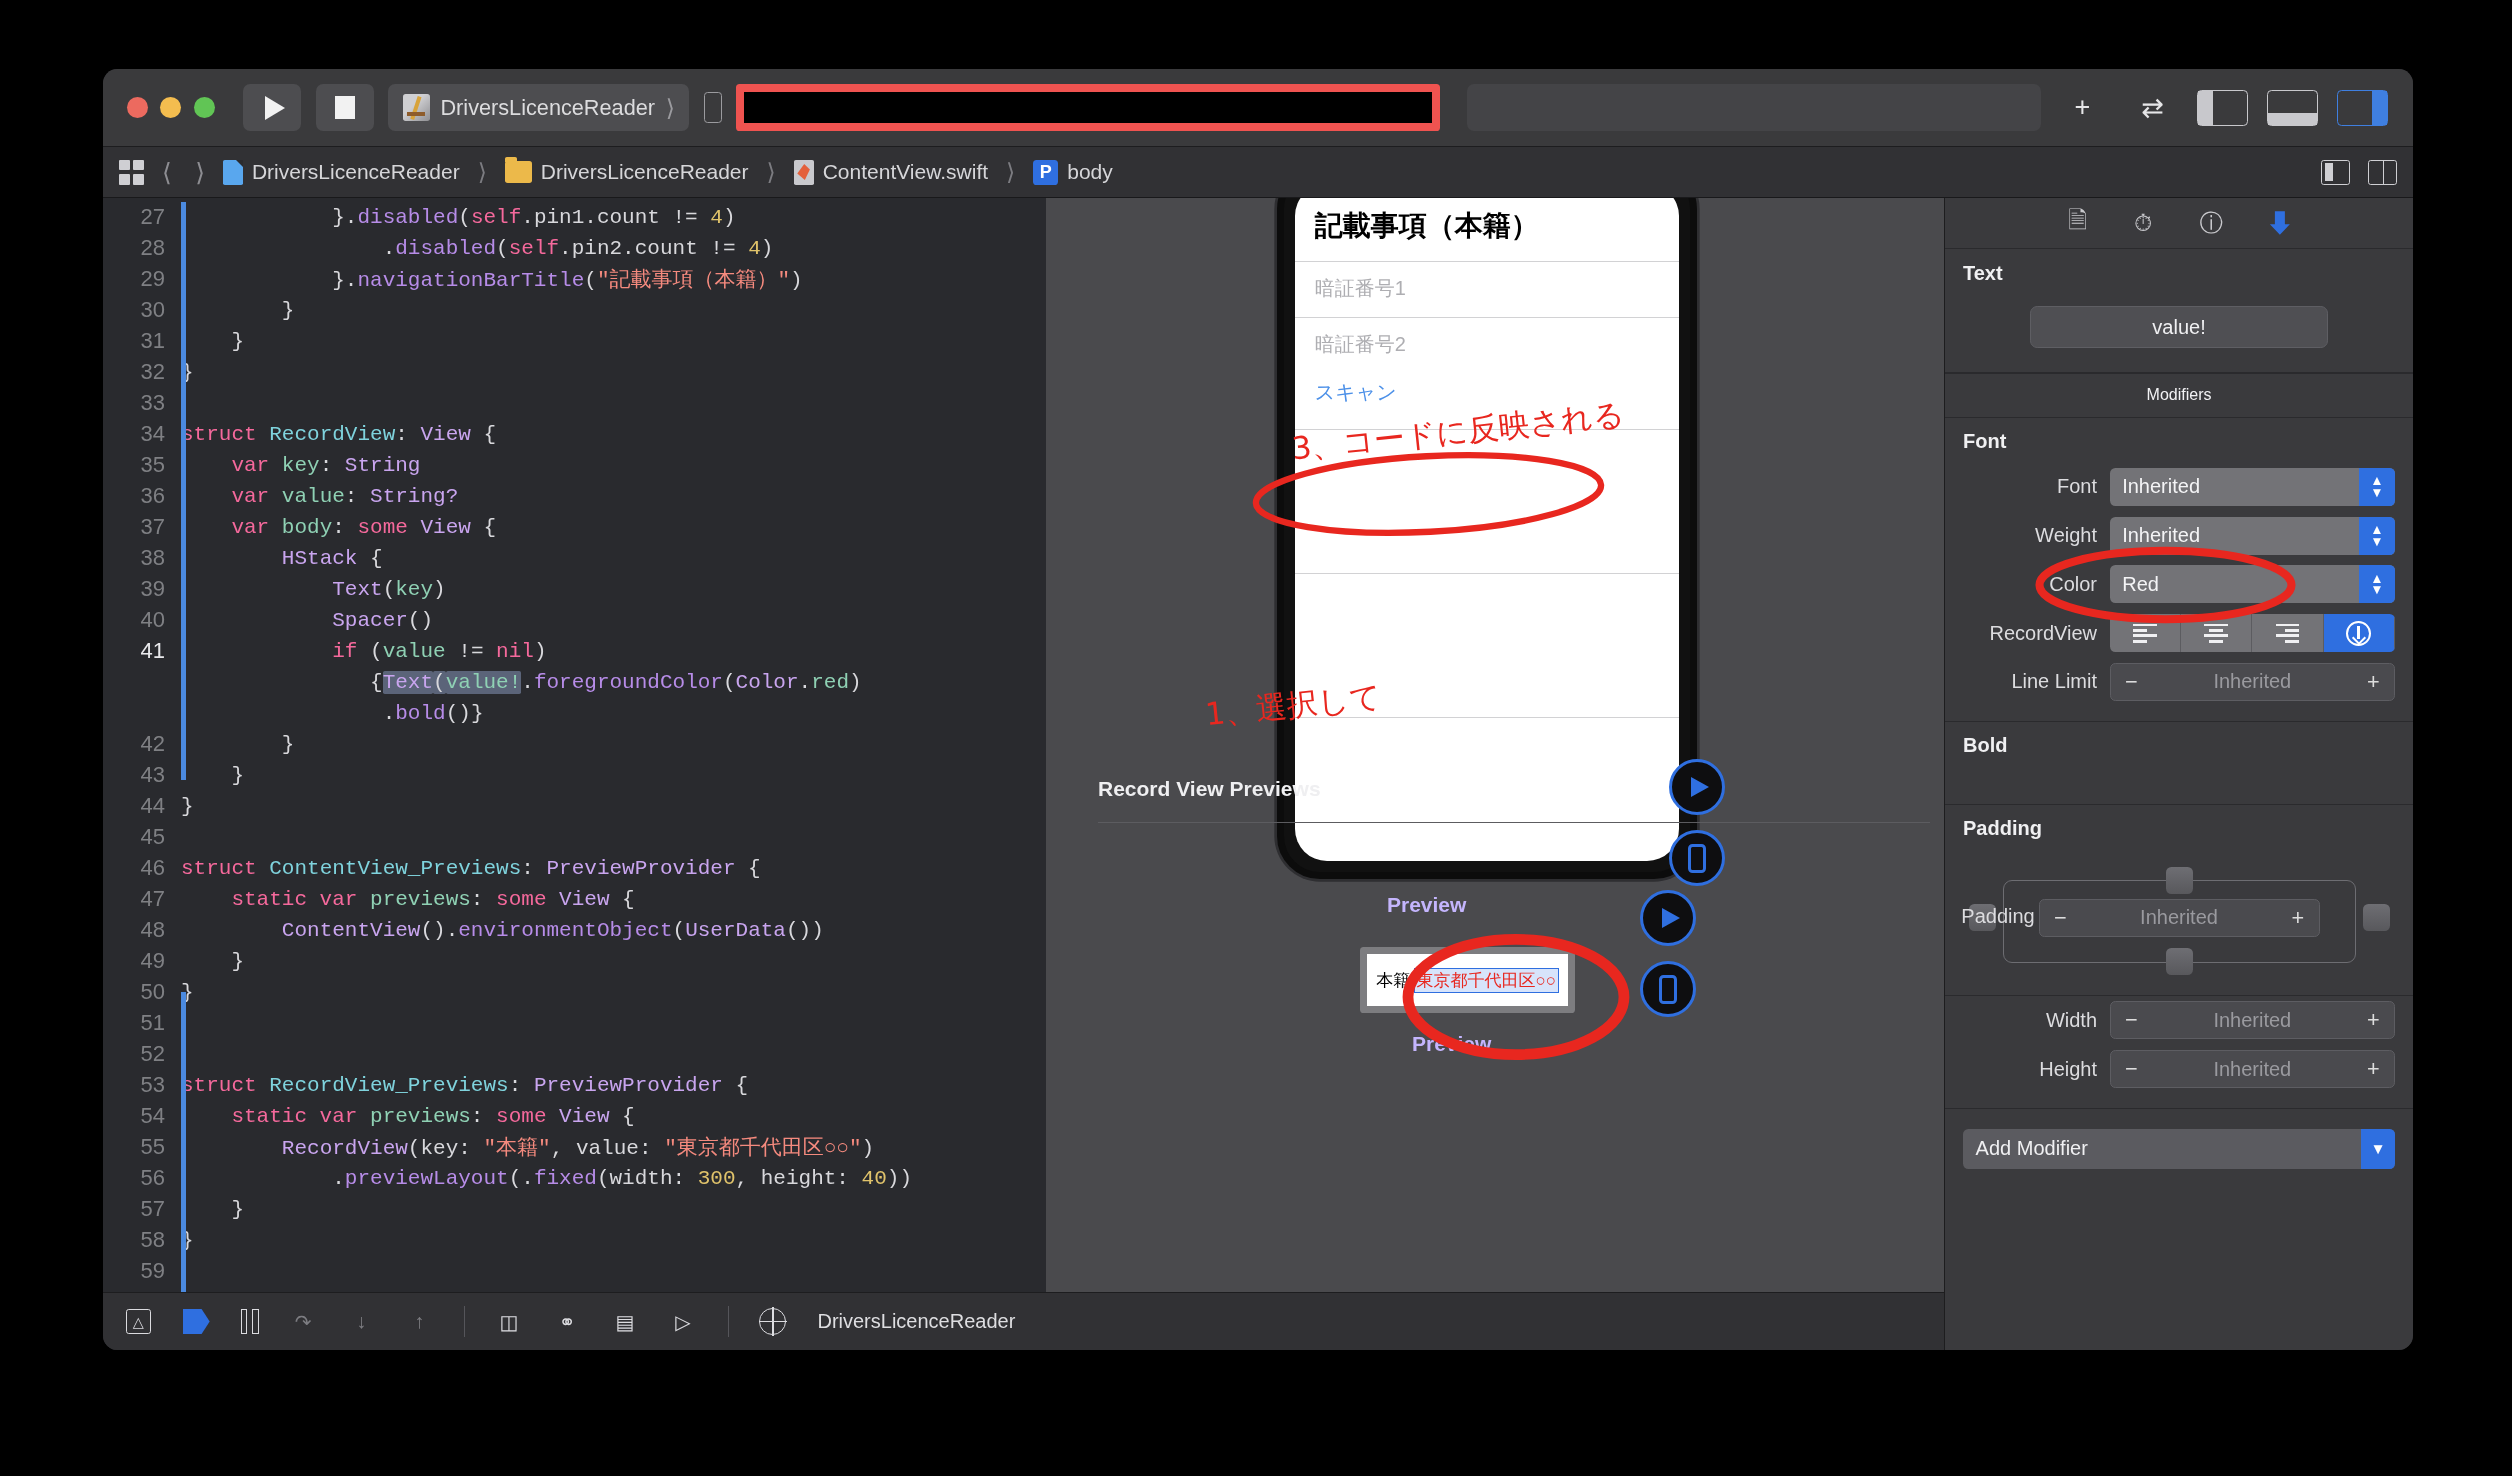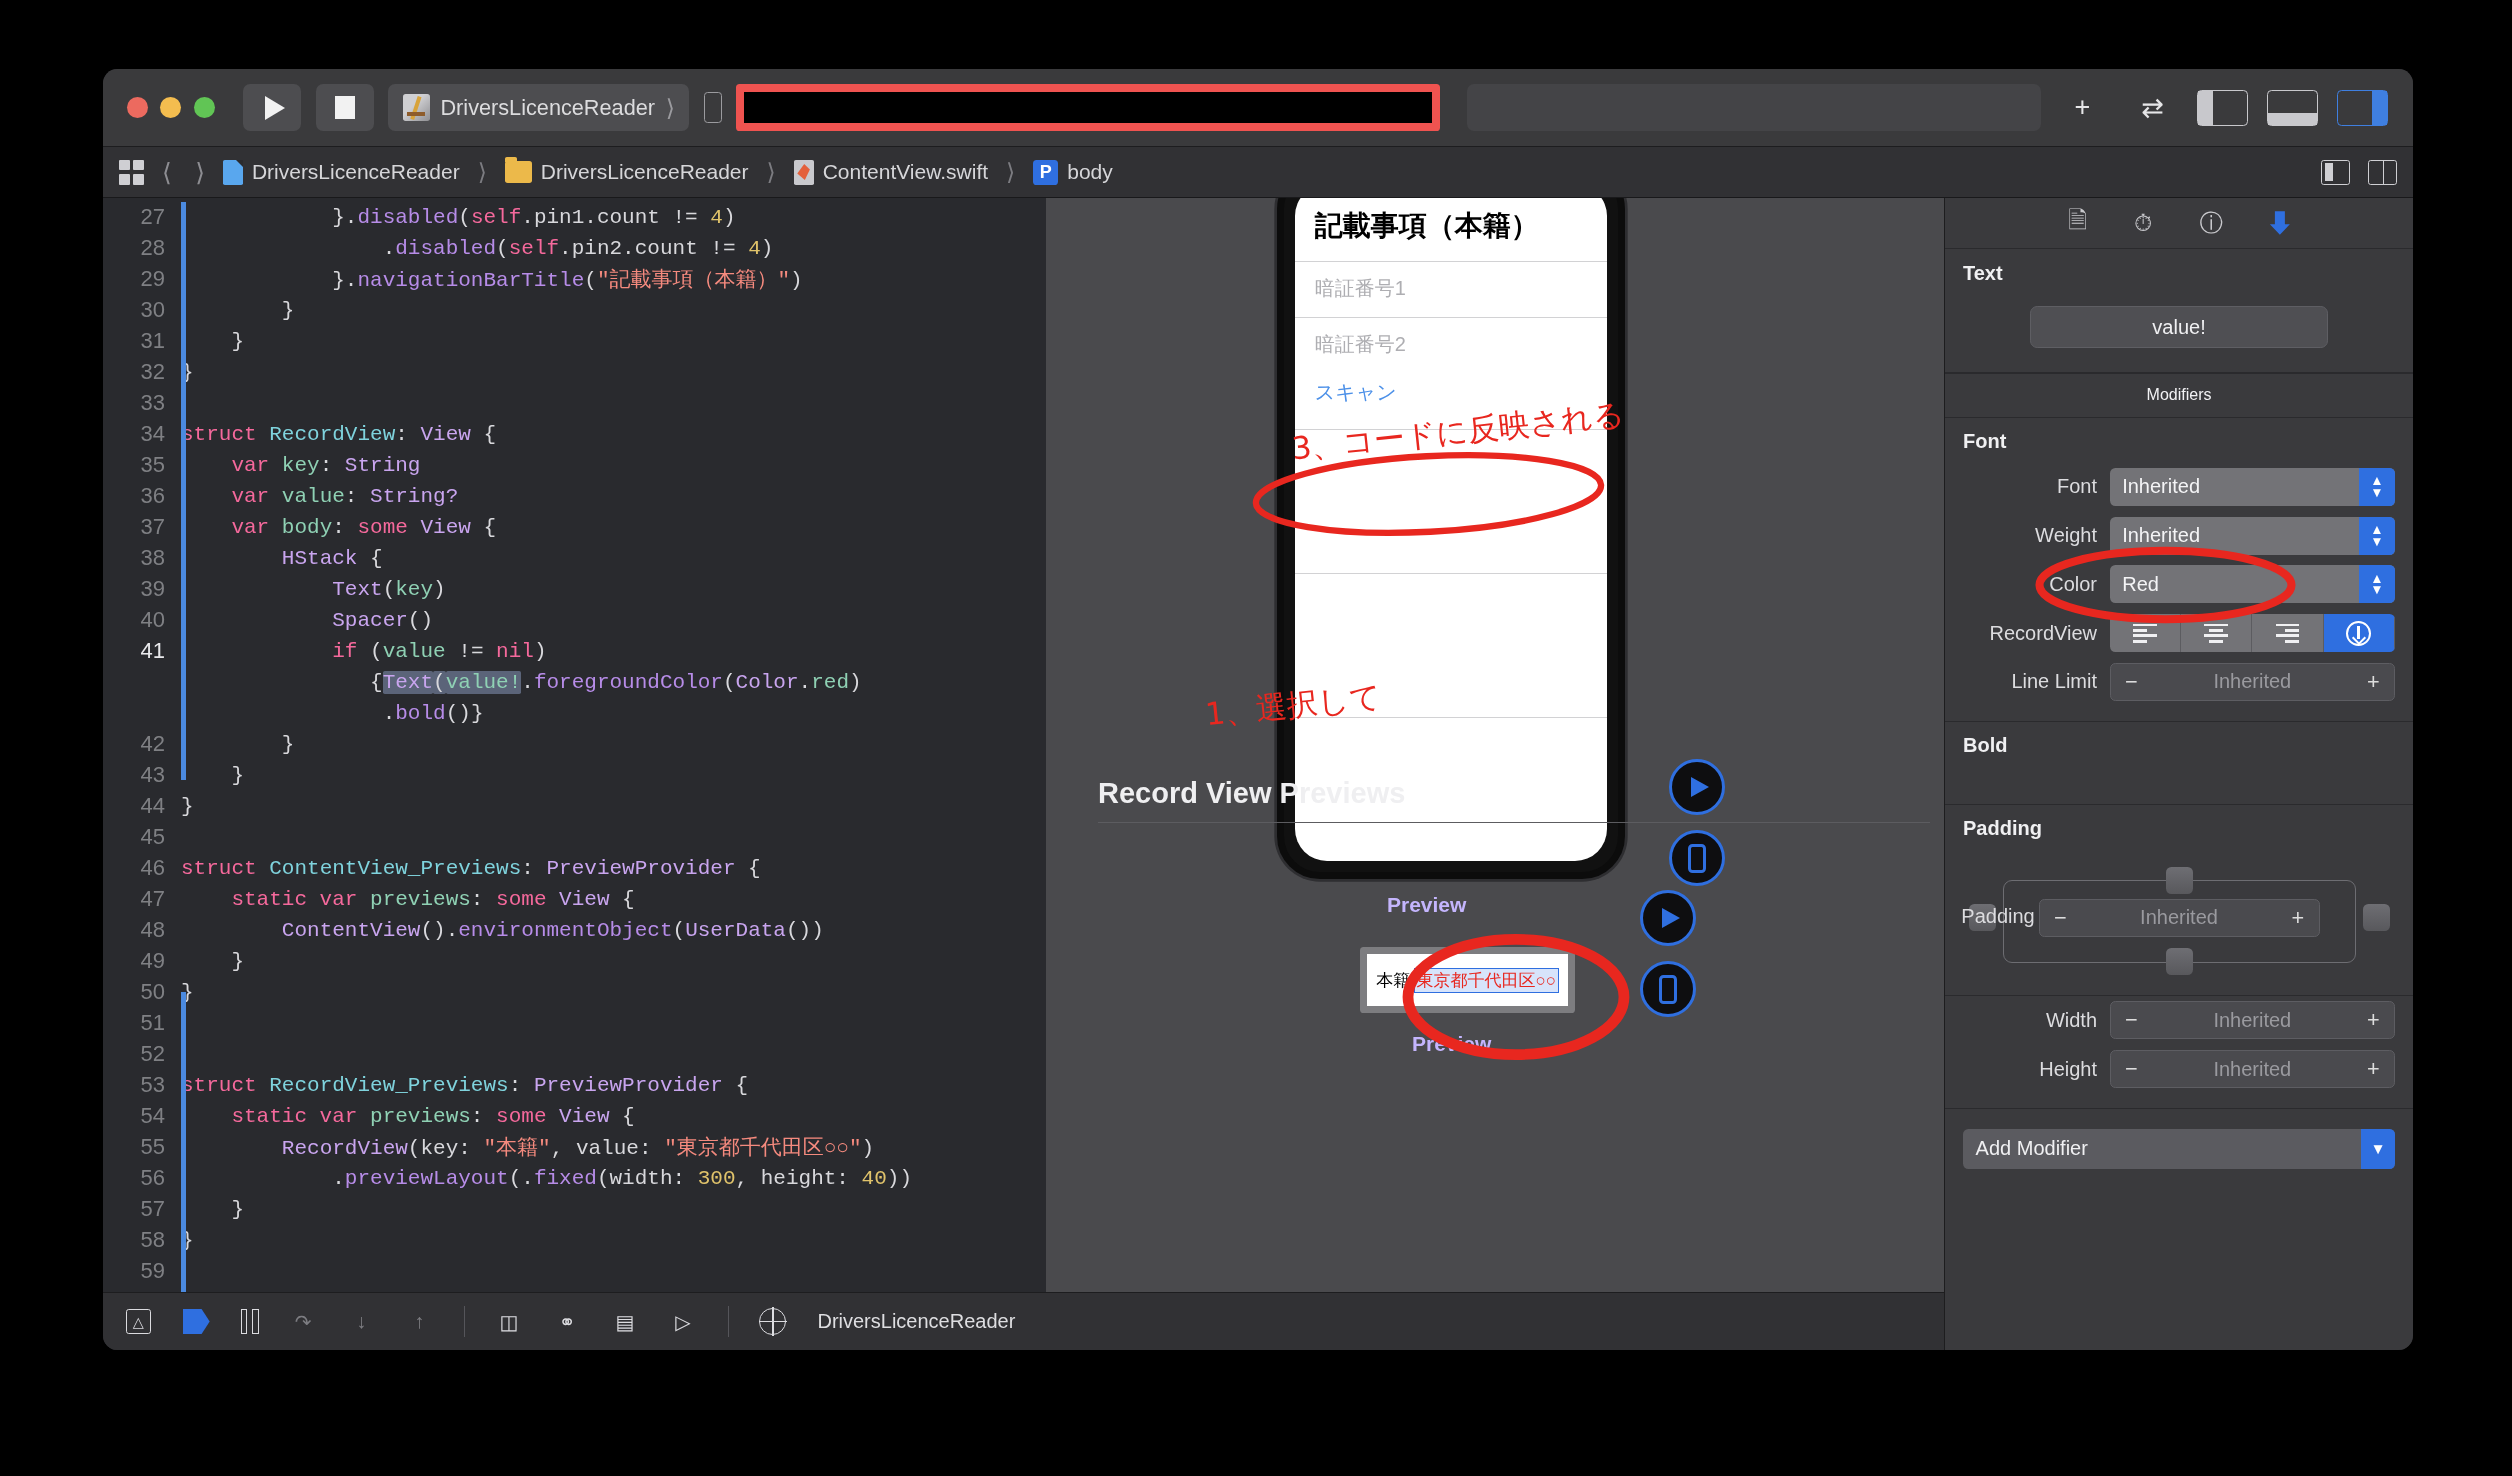--- a/index.html
+++ b/index.html
@@ -166,21 +166,21 @@
   .cls { color: #7fd3dd; }     
   .str { color: #f58a7e; }     
   .num { color: #e0c36b; }     
   .sel { background: #5b6479; border-radius: 1.8px; }
 
   
   .canvas { flex: 1; background: #4a4a4d; position: relative; display:flex; flex-direction:column;}
   .canvas-area { flex: 1; position: relative; overflow: hidden; }
   .phone {
     position: absolute; left: 231px; top: -32px;
-    width: 348px; height: 713px;
+    width: 420px; height: 713px;
     background: #111; border-radius: 43px;
     border: 7.2px solid #0c0c0c;
     box-shadow: 0 0 0 2.7px #2e2e31;
   }
   .phone-screen {
     position: absolute; inset: 10.8px;
     background: #fff; border-radius: 32px; overflow: hidden;
   }
   .pv-title {
     font-size: 28px; font-weight: bold; color: #000;
@@ -204,21 +204,21 @@
     display: flex; align-items: center; justify-content: center;
   }
   .circ-btn .ptri {
     width: 0; height: 0; border-left: 18px solid #2f6fe0;
     border-top: 10.8px solid transparent; border-bottom: 10.8px solid transparent;
     margin-left: 5.4px;
   }
   .circ-btn .pphone { width: 18px; height: 29px; border: 3.6px solid #2f6fe0; border-radius: 4.5px; }
 
   .divider-row { position: absolute; left: 52px; right: 14.4px; height: 0.9px; background: #5c5c60; }
-  .rvp-title { position: absolute; color: #efeff1; font-weight: bold; font-size: 29px; }
+  .rvp-title { position: absolute; color: #efeff1; font-weight: bold; font-size: 21px; }
 
   .rv-card {
     position: absolute; background: #7d7d80; border-radius: 3.6px;
     padding: 7.2px; width: 215px;
   }
   .rv-inner {
     background: #fff; height: 52px; display: flex; align-items: center;
     padding: 0 9px; justify-content: space-between;
     font-size: 17px; color: #000;
   }

